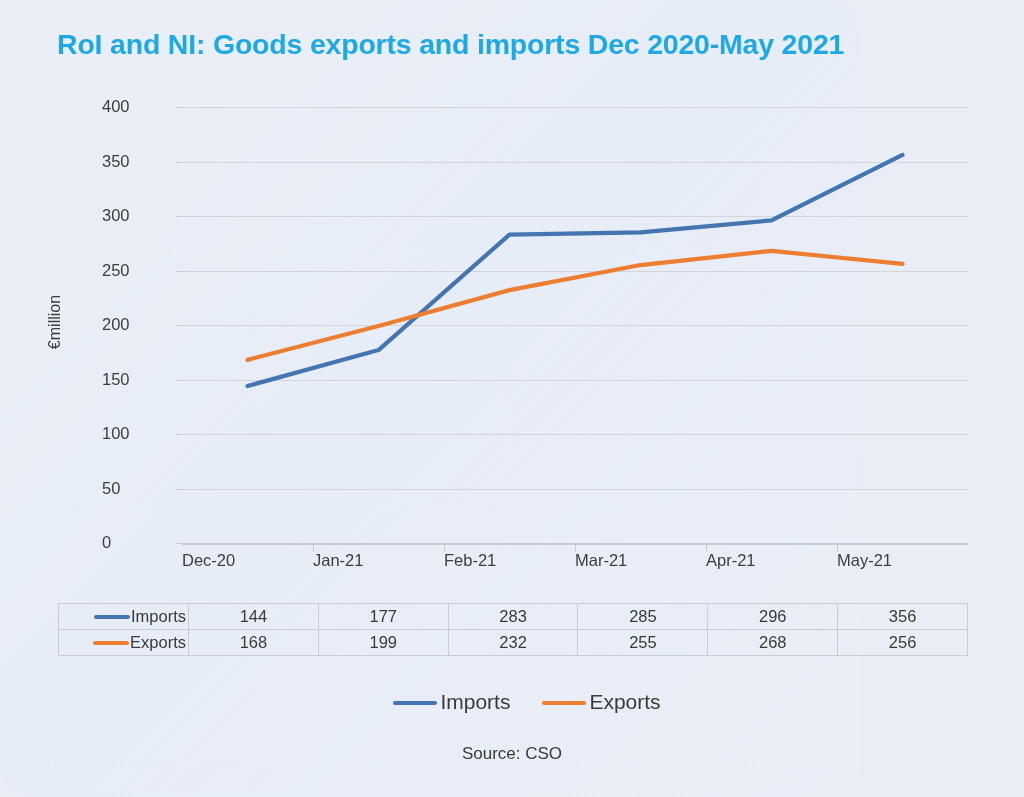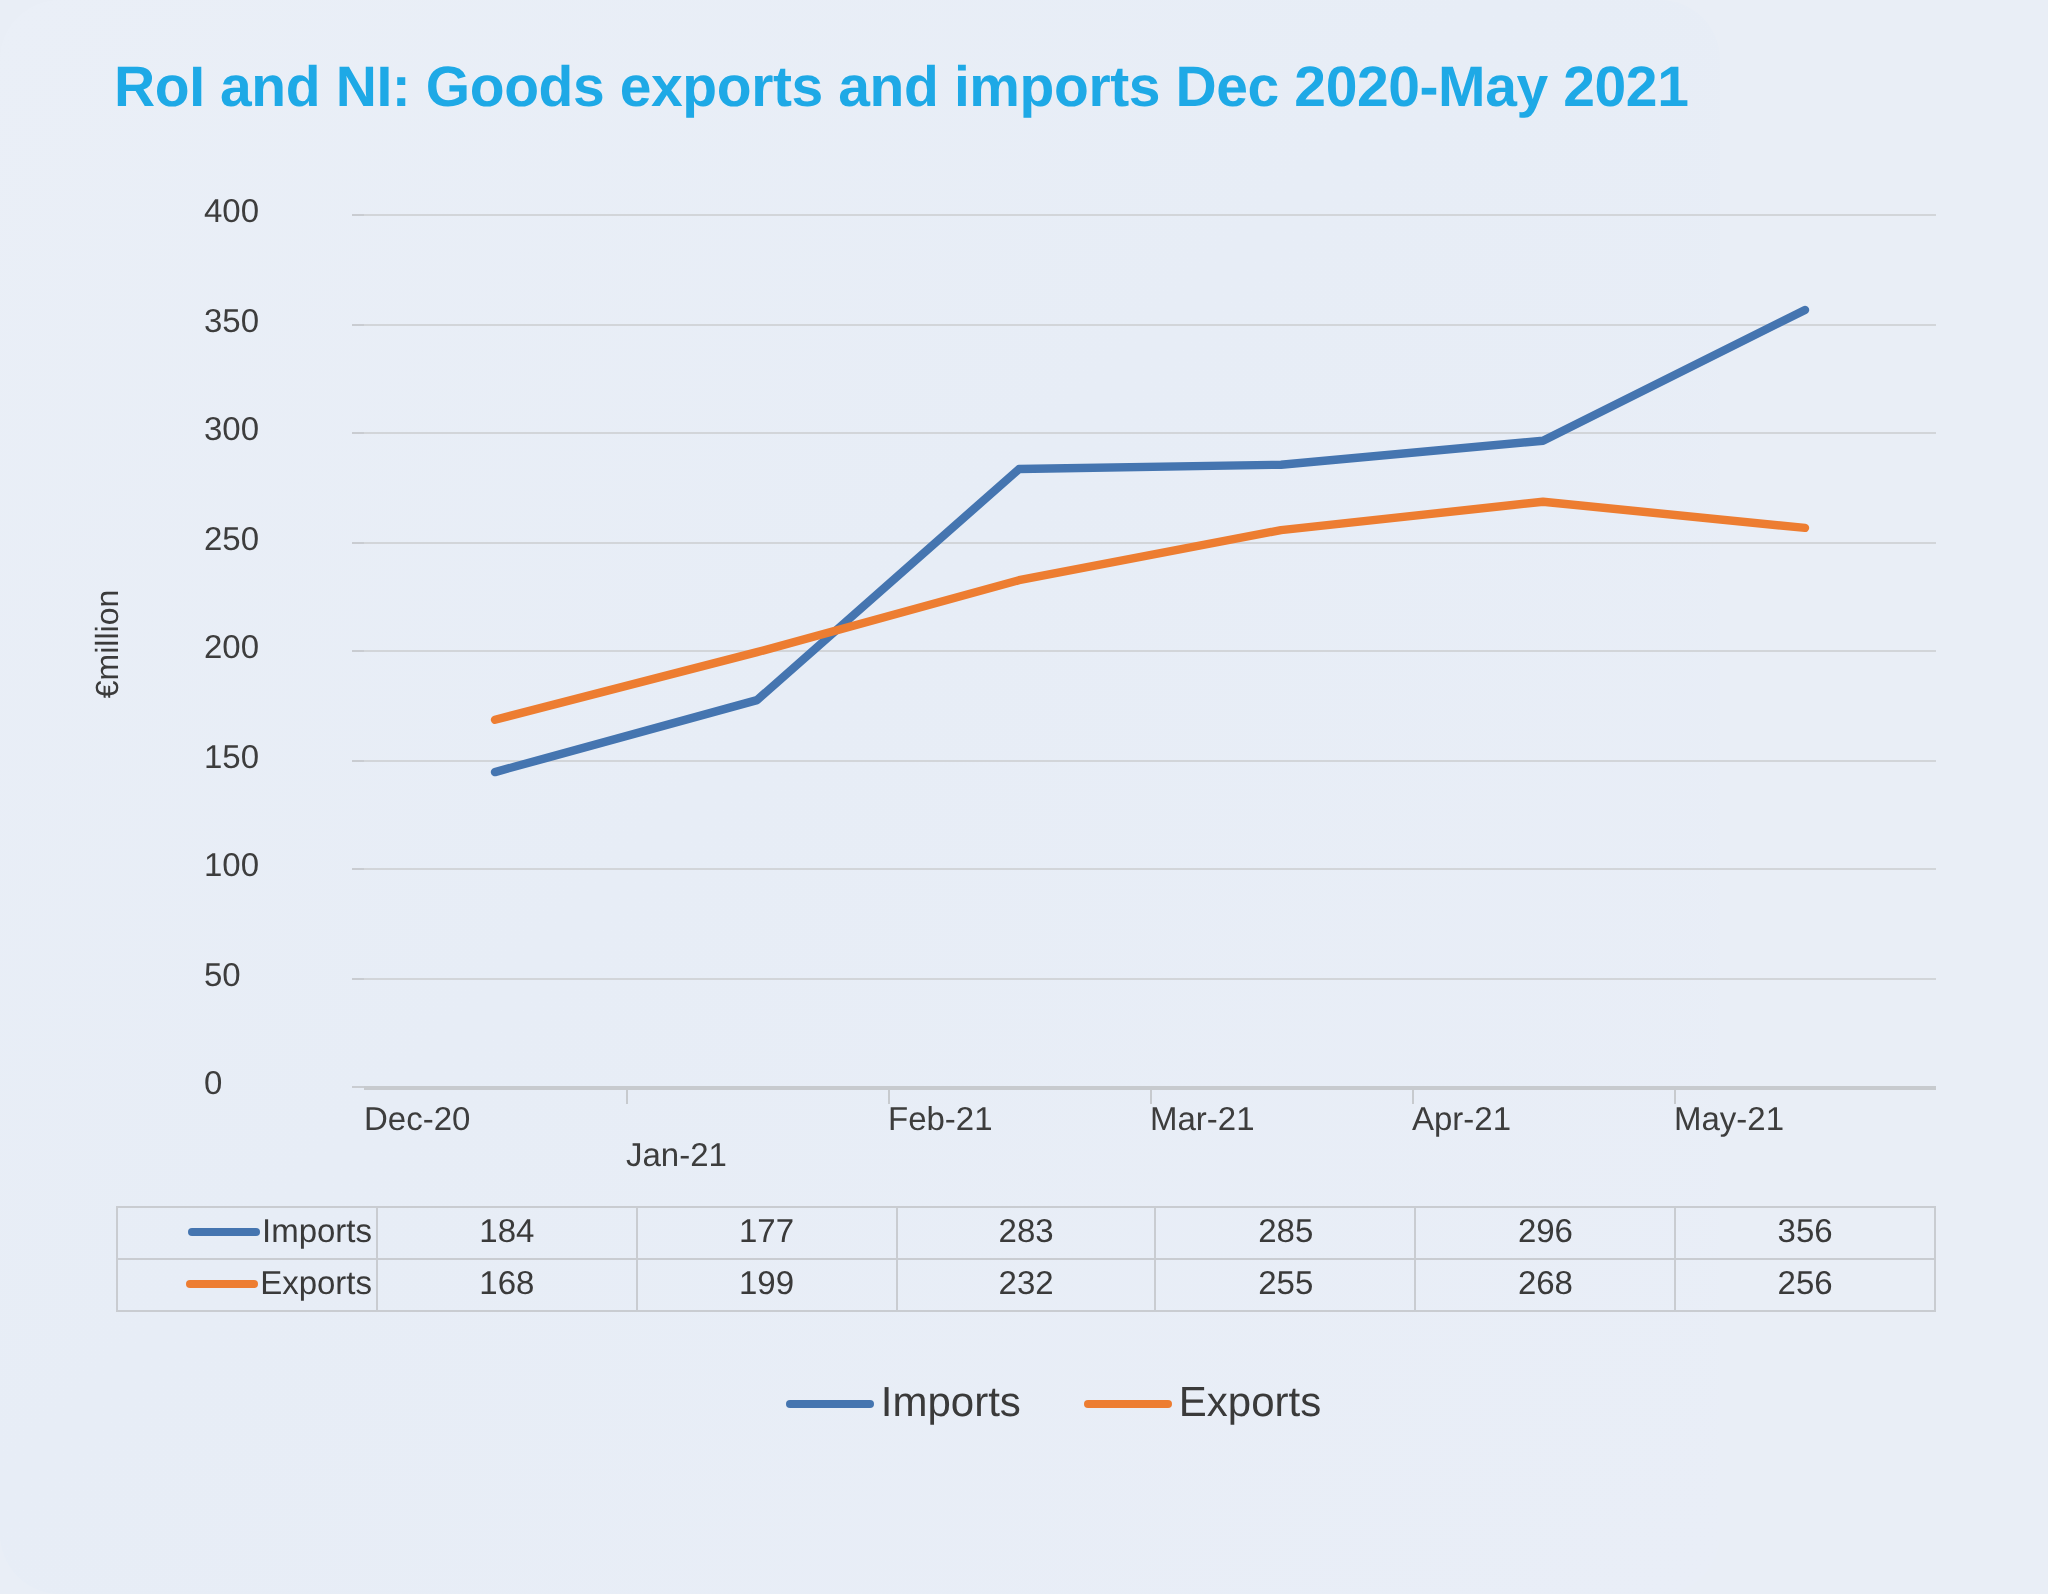--- a/index.html
+++ b/index.html
@@ -220,51 +220,52 @@
       <div class="ytick-label" style="left: 102px; width: 68px; top: 315px; right: auto;">200</div>
       <div class="ytick-label" style="left: 102px; width: 68px; top: 369.5px; right: auto;">150</div>
       <div class="ytick-label" style="left: 102px; width: 68px; top: 424px; right: auto;">100</div>
       <div class="ytick-label" style="left: 102px; width: 68px; top: 478.5px; right: auto;">50</div>
       <div class="ytick-label" style="left: 102px; width: 68px; top: 533px; right: auto;">0</div>
     </div>
 
   <div id="x-axis-line"></div>
   <div id="xticks">
       <div class="xtick-label" style="left: 182px; width: 131px;">Dec-20</div>
-      <div class="xtick-label" style="left: 313px; width: 131px; margin-top: 18px;">Jan-21</div>
+      <div class="xtick-label" style="left: 313px; width: 131px;">Jan-21</div>
       <div class="x-sep" style="left: 313px;"></div>
       <div class="xtick-label" style="left: 444px; width: 131px;">Feb-21</div>
       <div class="x-sep" style="left: 444px;"></div>
       <div class="xtick-label" style="left: 575px; width: 131px;">Mar-21</div>
       <div class="x-sep" style="left: 575px;"></div>
       <div class="xtick-label" style="left: 706px; width: 131px;">Apr-21</div>
       <div class="x-sep" style="left: 706px;"></div>
       <div class="xtick-label" style="left: 837px; width: 131px;">May-21</div>
       <div class="x-sep" style="left: 837px;"></div>
     </div>
 
   <table id="data-table">
     <tbody id="data-table-body">
         <tr>
           <td class="key-cell"><span class="key-swatch" style="background: rgb(69, 117, 176);"></span><span class="key-text">Imports</span></td>
-          <td>184</td>
+          <td>144</td>
           <td>177</td>
           <td>283</td>
           <td>285</td>
           <td>296</td>
           <td>356</td>
         </tr>
         <tr>
           <td class="key-cell"><span class="key-swatch" style="background: rgb(237, 125, 49);"></span><span class="key-text">Exports</span></td>
           <td>168</td>
           <td>199</td>
           <td>232</td>
           <td>255</td>
           <td>268</td>
           <td>256</td>
         </tr>
       </tbody>
   </table>
 
   <div id="legend"><span class="legend-item"><span class="legend-swatch" style="background: rgb(69, 117, 176);"></span><span>Imports</span></span><span class="legend-item"><span class="legend-swatch" style="background: rgb(237, 125, 49);"></span><span>Exports</span></span></div>
 
+  <div id="source">Source: CSO</div>
 
 </div>
 
 </body></html>

